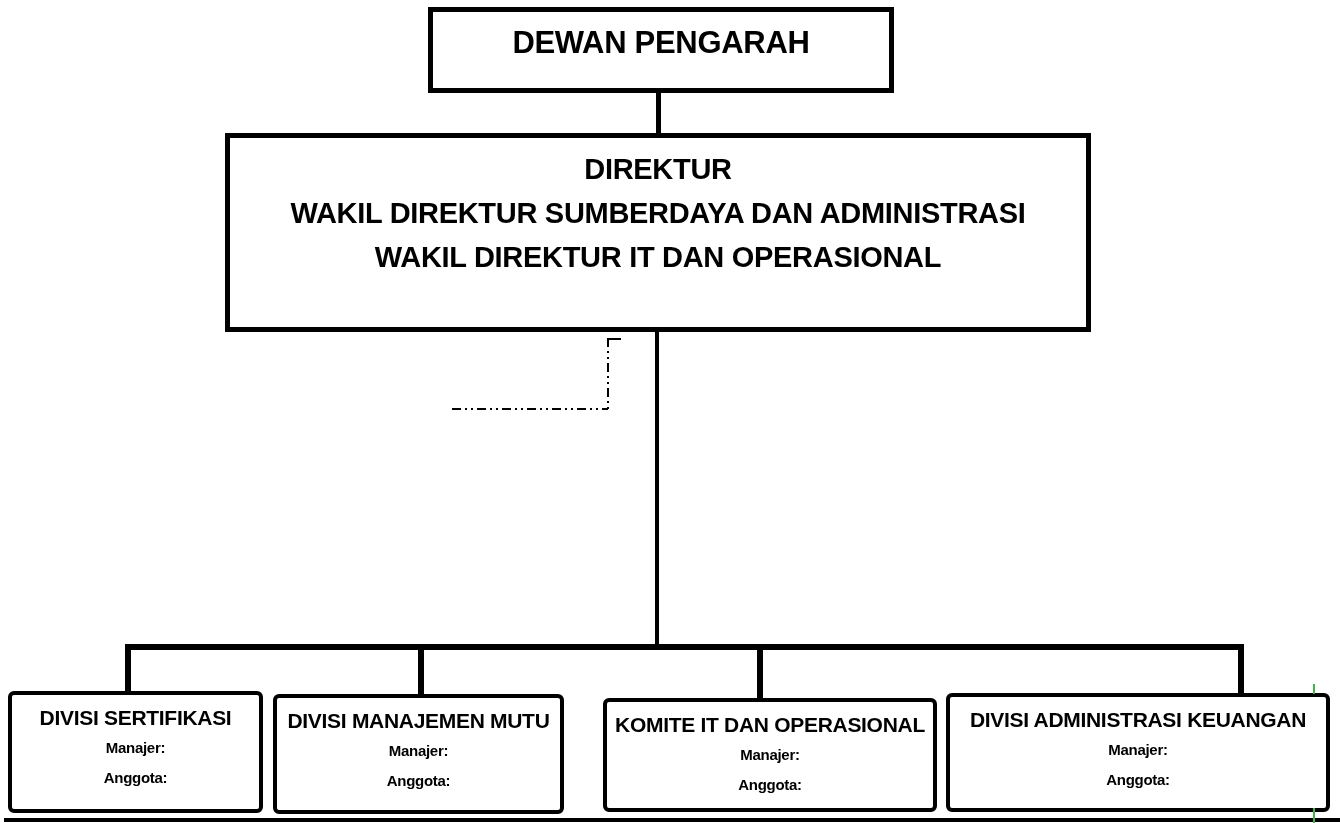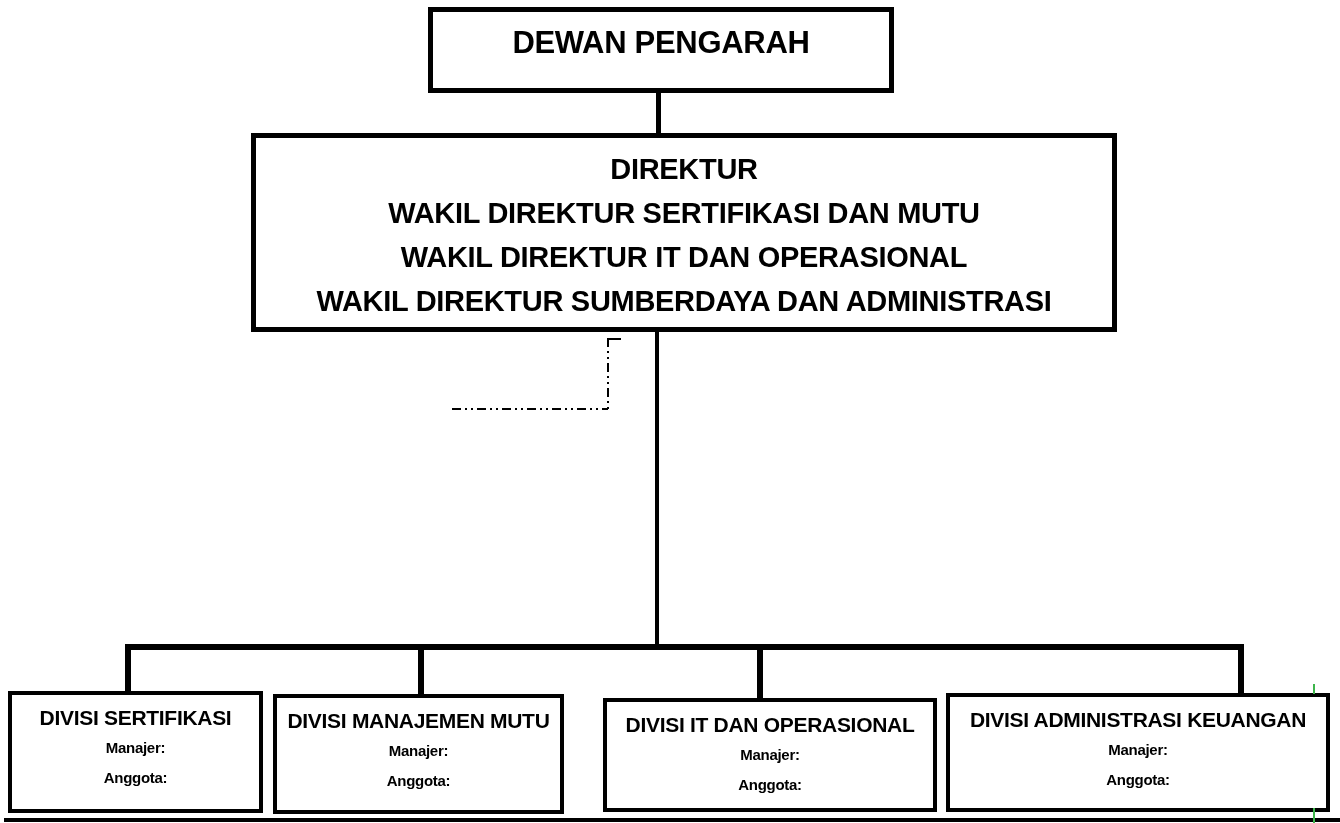--- a/index.html
+++ b/index.html
@@ -22,29 +22,30 @@
     align-items:center;
     justify-content:center;
     text-align:center;
     font-weight:bold;
     letter-spacing:-0.3px;
   }
   .line{position:absolute;background:#000;}
   
   #box-dewan{left:428px;top:7px;width:466px;height:86px;font-size:31px;padding-bottom:14px;}
   
-  #box-direktur{left:225px;top:133px;width:866px;height:199px;justify-content:flex-start;padding-top:9px;font-size:29px;margin-left:26px;}
+  #box-direktur{left:225px;top:133px;width:866px;height:199px;justify-content:flex-start;padding-top:9px;font-size:29px;}
   #box-direktur .dline{line-height:44px;white-space:nowrap;}
   
   #box-komite{left:70px;top:368px;width:381px;height:91px;font-size:31px;padding-bottom:16px;}
   
   .division{
     border-width:4px;
     justify-content:flex-start;
     padding-top:8px;
+    border-radius:6px;
   }
   .division .div-title{font-size:21px;line-height:30px;white-space:nowrap;}
   .division .div-row{font-size:15px;line-height:30px;}
   #box-div1{left:8px;top:691px;width:255px;height:122px;}
   #box-div2{left:273px;top:694px;width:291px;height:120px;}
   #box-div3{left:603px;top:698px;width:334px;height:114px;}
   #box-div4{left:946px;top:693px;width:384px;height:119px;}
   
   #conn-dewan-direktur{left:656px;top:92px;width:5px;height:42px;}
   #conn-trunk{left:655px;top:331px;width:4px;height:319px;}
@@ -83,23 +84,22 @@
 <div id="canvas">
 
   <div class="node" id="box-dewan">
     <span>DEWAN PENGARAH</span>
   </div>
 
   <div class="line" id="conn-dewan-direktur"></div>
 
   <div class="node" id="box-direktur">
     <div class="dline">DIREKTUR</div>
-    <div class="dline">WAKIL DIREKTUR SERTIFIKASI DAN MUTU</div>
+    <div class="dline">WAKIL DIREKTUR SUMBERDAYA DAN ADMINISTRASI</div>
     <div class="dline">WAKIL DIREKTUR IT DAN OPERASIONAL</div>
-    <div class="dline">WAKIL DIREKTUR SUMBERDAYA DAN ADMINISTRASI</div>
   </div>
 
   <div class="dashdot-h" id="dash-h"></div>
   <div class="dashdot-v" id="dash-v"></div>
   <div id="dash-corner"></div>
 
   <div class="line" id="conn-trunk"></div>
   <div class="line" id="conn-hbar"></div>
   <div class="line" id="stub-1"></div>
   <div class="line" id="stub-2"></div>
@@ -112,21 +112,21 @@
     <div class="div-row">Anggota:</div>
   </div>
 
   <div class="node division" id="box-div2">
     <div class="div-title">DIVISI MANAJEMEN MUTU</div>
     <div class="div-row">Manajer:</div>
     <div class="div-row">Anggota:</div>
   </div>
 
   <div class="node division" id="box-div3">
-    <div class="div-title">DIVISI IT DAN OPERASIONAL</div>
+    <div class="div-title">KOMITE IT DAN OPERASIONAL</div>
     <div class="div-row">Manajer:</div>
     <div class="div-row">Anggota:</div>
   </div>
 
   <div class="node division" id="box-div4">
     <div class="div-title">DIVISI ADMINISTRASI KEUANGAN</div>
     <div class="div-row">Manajer:</div>
     <div class="div-row">Anggota:</div>
   </div>
 

